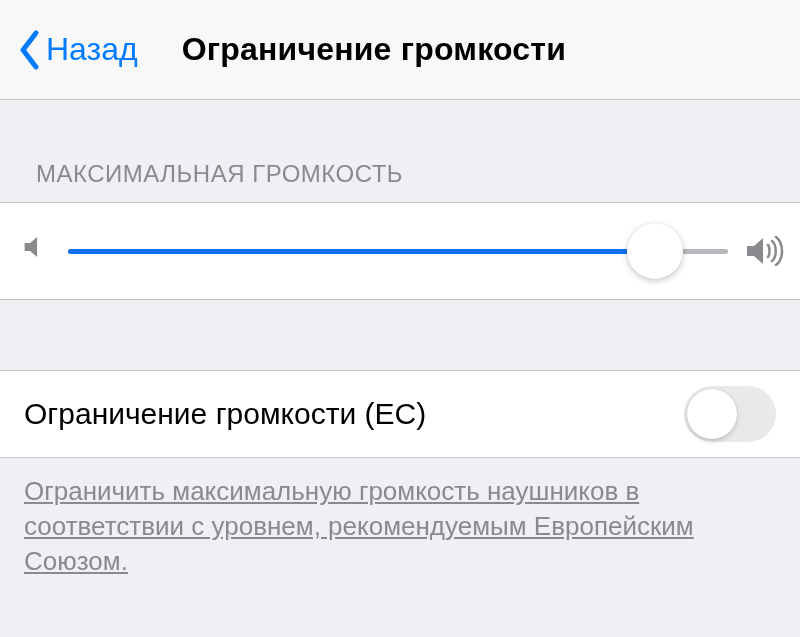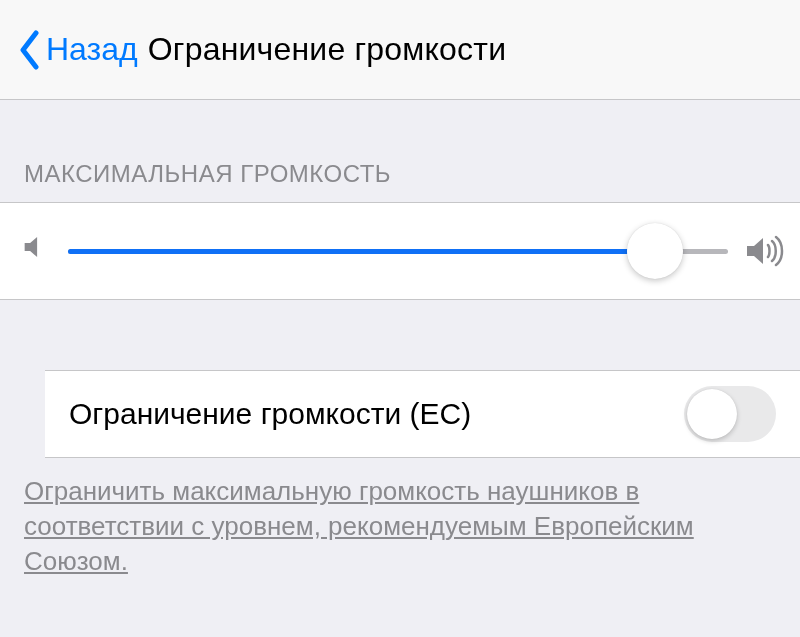--- a/index.html
+++ b/index.html
@@ -17,47 +17,48 @@
     }
     
     .navbar {
       background: #f8f8f8;
       height: 100px;
       display: flex;
       align-items: center;
       padding: 0 18px;
       border-bottom: 1px solid #c6c6c8;
       position: relative;
+      gap: 34px;
     }
     .back-button {
       display: flex;
       align-items: center;
       color: #007aff;
       font-size: 32px;
       cursor: pointer;
       user-select: none;
     }
     .back-chevron {
       width: 22px;
       height: 40px;
       margin-right: 6px;
     }
     .back-chevron svg {
       display: block;
     }
     .nav-title {
       font-size: 32px;
-      font-weight: 400;
+      font-weight: 700;
       color: #000;
       margin-left: 10px;
       letter-spacing: 0.2px;
     }
     
     .section-header {
-      padding: 60px 24px 14px 24px;
+      padding: 60px 24px 14px 36px;
       font-size: 24px;
       color: #8a8a8e;
       letter-spacing: 0.5px;
     }
     
     .slider-row {
       background: #fff;
       border-top: 1px solid #c6c6c8;
       border-bottom: 1px solid #c6c6c8;
       height: 98px;
@@ -113,21 +114,20 @@
     
     .toggle-row {
       background: #fff;
       border-top: 1px solid #c6c6c8;
       border-bottom: 1px solid #c6c6c8;
       height: 88px;
       display: flex;
       align-items: center;
       justify-content: space-between;
       padding: 0 24px;
-      margin-left: 45px;
     }
     .toggle-label {
       font-size: 30px;
       color: #000;
     }
     .switch {
       position: relative;
       width: 92px;
       height: 56px;
       background: #e9e9ea;

